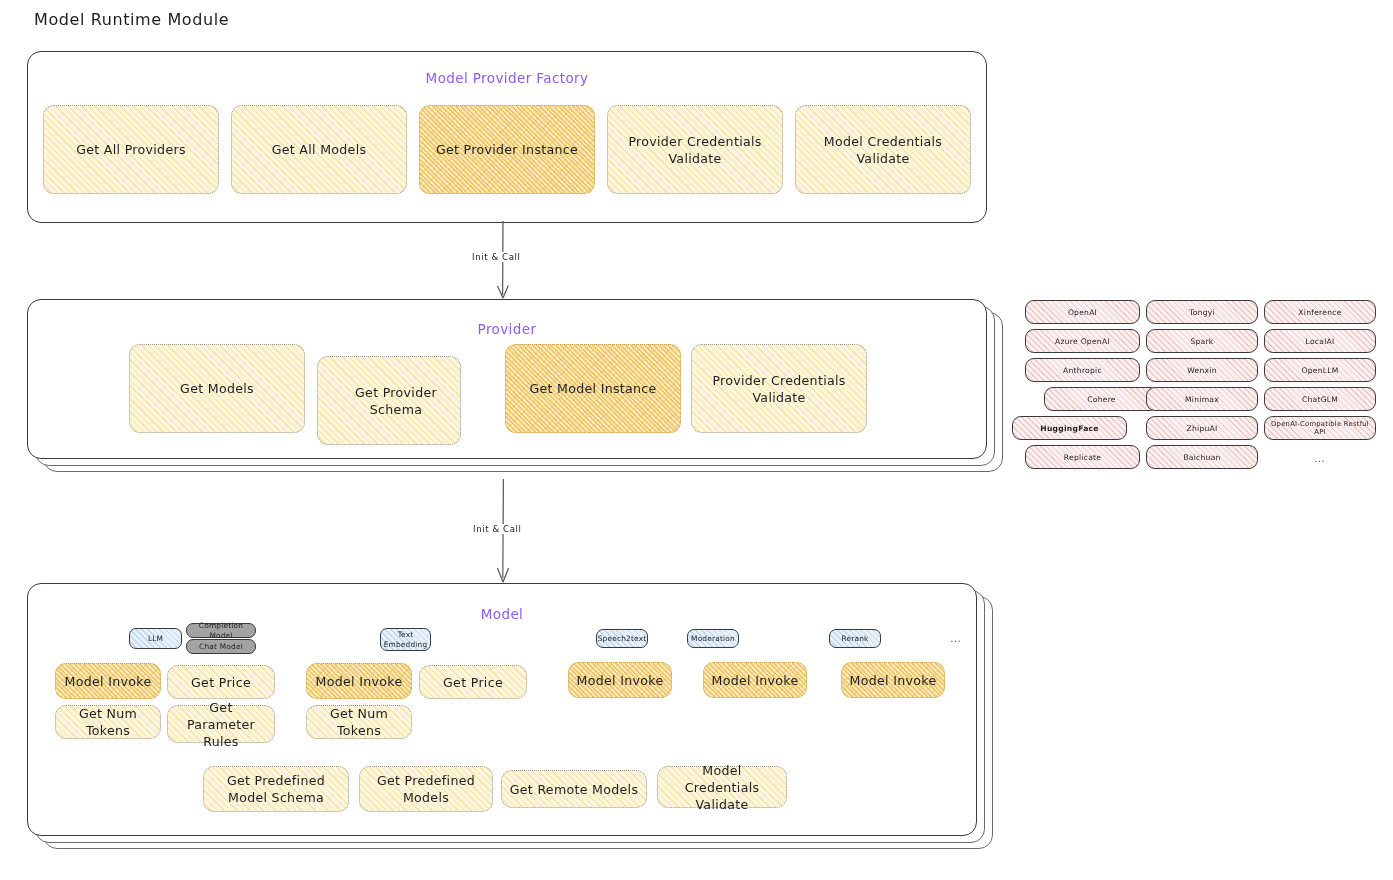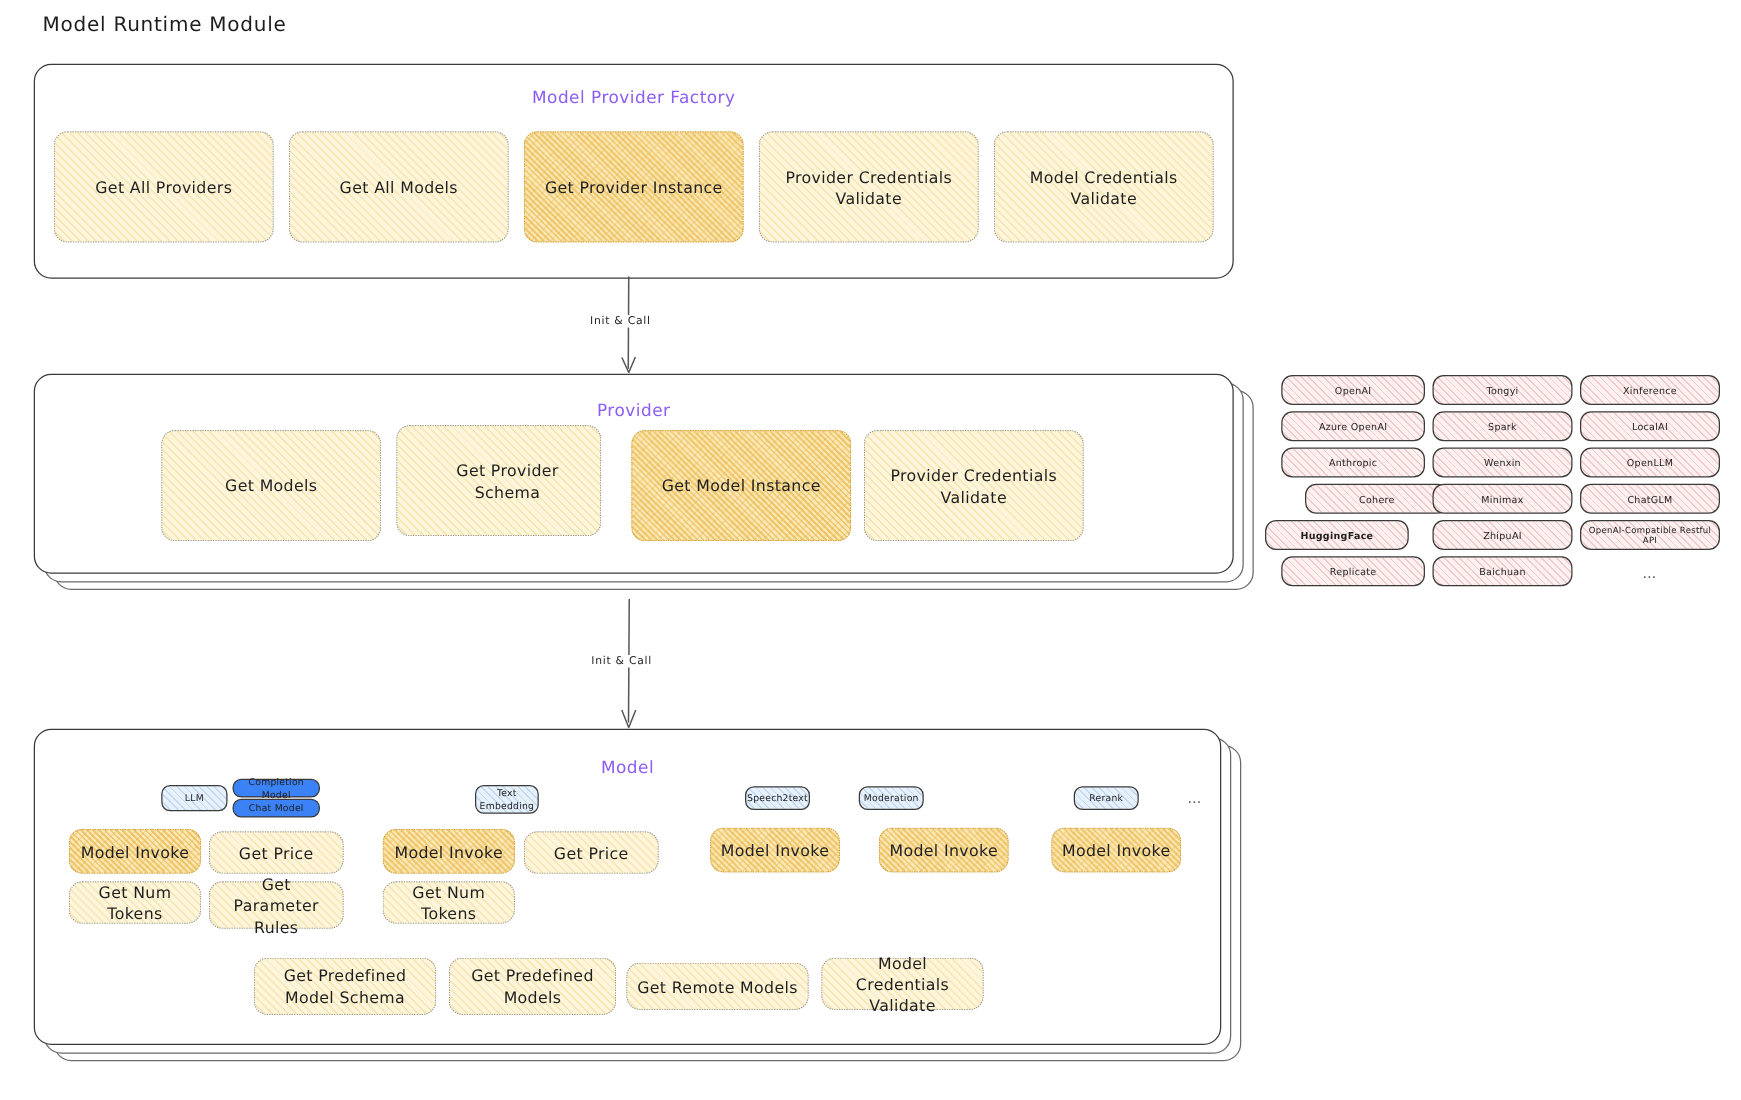--- a/index.html
+++ b/index.html
@@ -114,21 +114,21 @@
     border:1.1px solid #3a3a3a;
     border-radius:7px;
     display:flex;align-items:center;justify-content:center;
     text-align:center;
     font-size:7.4px;
     line-height:1.22;
     letter-spacing:.2px;
     color:#1e1e1e;
     box-sizing:border-box;
     padding:0 3px;
-    background:#3b82f6;
+    background:#a3a3a3;
   }
   .tag.blue{
     background-color:#e7f1fb;
     background-image:
       repeating-linear-gradient(45deg,
         rgba(110,160,215,.30) 0px,
         rgba(110,160,215,.30) 1px,
         rgba(255,255,255,0) 1px,
         rgba(255,255,255,0) 4.2px);
   }
@@ -171,21 +171,21 @@
     </svg>
   </div>
   <div class="arrow-label" style="left:469px;top:252px;">Init &amp; Call</div>
 
   <div class="stack-layer" style="left:43px;top:312px;width:958px;height:158px;"></div>
   <div class="stack-layer" style="left:35px;top:306px;width:958px;height:158px;"></div>
   <div class="container" style="left:27px;top:299px;width:958px;height:158px;z-index:2;">
     <div class="container-title" style="top:21px;">Provider</div>
   </div>
   <div class="card" style="left:129px;top:344px;width:176px;height:89px;z-index:3;">Get Models</div>
-  <div class="card" style="left:317px;top:340px;width:164px;height:89px;z-index:3;padding-left:20px;">Get Provider Schema</div>
+  <div class="card" style="left:317px;top:356px;width:144px;height:89px;z-index:3;padding-left:20px;">Get Provider Schema</div>
   <div class="card hi" style="left:505px;top:344px;width:176px;height:89px;z-index:3;">Get Model Instance</div>
   <div class="card" style="left:691px;top:344px;width:176px;height:89px;z-index:3;">Provider Credentials Validate</div>
 
   <div>
 
     <div class="pill" style="left:1025px;top:300px;width:115px;height:24px;">OpenAI</div>
     <div class="pill" style="left:1025px;top:329px;width:115px;height:24px;">Azure OpenAI</div>
     <div class="pill" style="left:1025px;top:358px;width:115px;height:24px;">Anthropic</div>
     <div class="pill" style="left:1025px;top:387px;width:115px;height:24px;margin-left:19px;">Cohere</div>
     <div class="pill" style="left:1012px;top:416px;width:115px;height:24px;font-weight:bold;">HuggingFace</div>
@@ -232,21 +232,21 @@
   <div class="card hi" style="left:306px;top:663px;width:106px;height:36px;z-index:3;">Model Invoke</div>
   <div class="card" style="left:419px;top:665px;width:108px;height:34px;z-index:3;">Get Price</div>
   <div class="card" style="left:306px;top:705px;width:106px;height:34px;z-index:3;">Get Num Tokens</div>
 
   <div class="tag blue" style="left:596px;top:629px;width:52px;height:19px;z-index:3;">Speech2text</div>
   <div class="card hi" style="left:568px;top:662px;width:104px;height:36px;z-index:3;">Model Invoke</div>
 
   <div class="tag blue" style="left:687px;top:629px;width:52px;height:19px;z-index:3;">Moderation</div>
   <div class="card hi" style="left:703px;top:662px;width:104px;height:36px;z-index:3;">Model Invoke</div>
 
-  <div class="tag blue" style="left:859px;top:629px;width:52px;height:19px;z-index:3;">Rerank</div>
+  <div class="tag blue" style="left:829px;top:629px;width:52px;height:19px;z-index:3;">Rerank</div>
   <div class="card hi" style="left:841px;top:662px;width:104px;height:36px;z-index:3;">Model Invoke</div>
   <div class="tag-ellipsis" style="left:950px;top:632px;z-index:3;">…</div>
 
   <div class="card" style="left:203px;top:766px;width:146px;height:46px;z-index:3;">Get Predefined Model Schema</div>
   <div class="card" style="left:359px;top:766px;width:134px;height:46px;z-index:3;">Get Predefined Models</div>
   <div class="card" style="left:501px;top:770px;width:146px;height:38px;z-index:3;">Get Remote Models</div>
   <div class="card" style="left:657px;top:766px;width:130px;height:42px;z-index:3;">Model Credentials Validate</div>
 
 </div>
 

